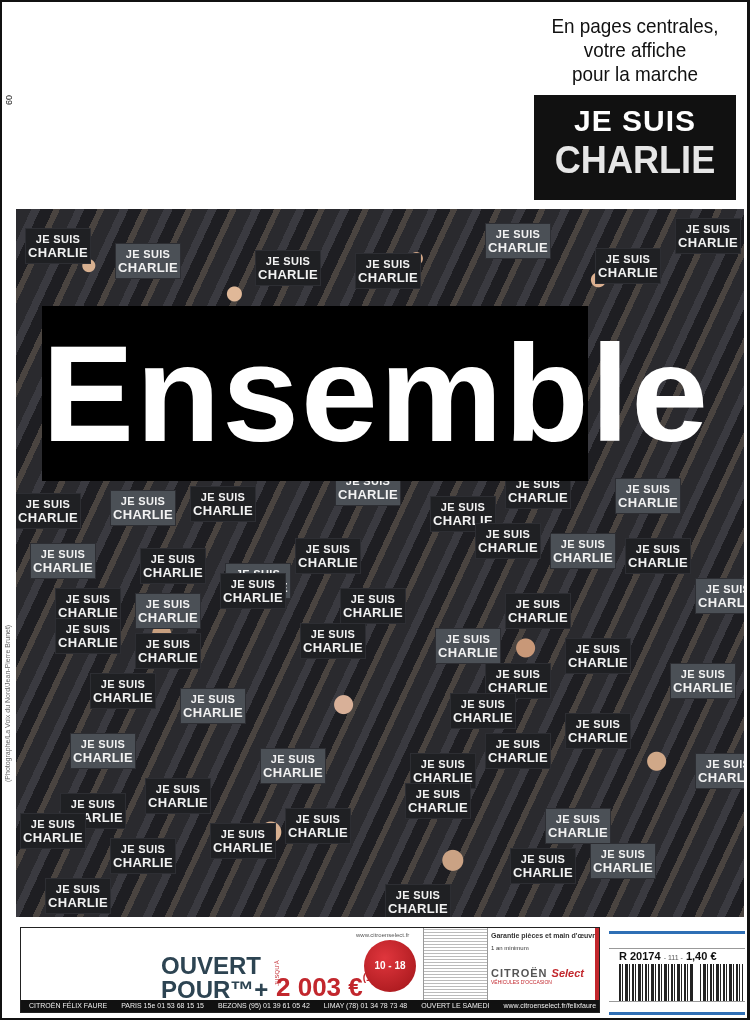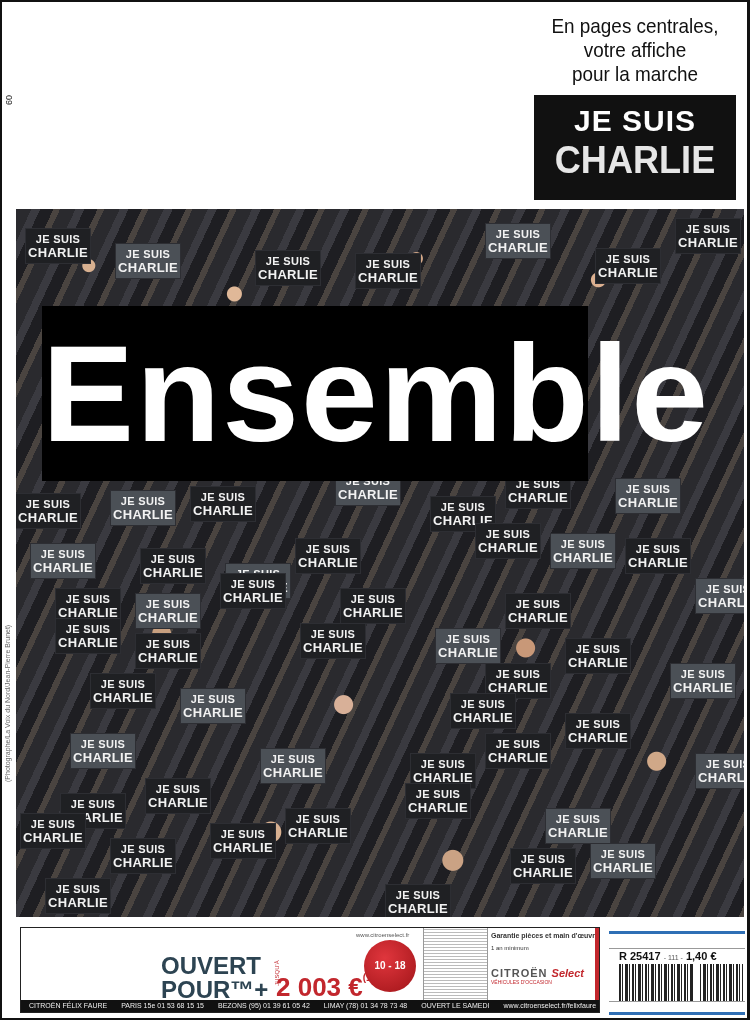--- a/index.html
+++ b/index.html
@@ -356,19 +356,19 @@
       <span>BEZONS (95)  01 39 61 05 42</span>
       <span>LIMAY (78)  01 34 78 73 48</span>
       <span>OUVERT LE SAMEDI</span>
       <span>www.citroenselect.fr/felixfaure</span>
     </div>
   </div>
 
   <div class="barcode-area">
     <div class="bc-top"></div>
     <div class="bc-line1"></div>
-    <div class="bc-code"><span>R 25417</span> <span class="sm">- 111 -</span> <span>1,40 €</span></div>
+    <div class="bc-code"><span>R 20174</span> <span class="sm">- 111 -</span> <span>1,40 €</span></div>
     <div class="bars"></div>
     <div class="bars-gap"></div>
     <div class="bc-line2"></div>
     <div class="bc-bottom"></div>
   </div>
 </div>
 
 </body></html>

